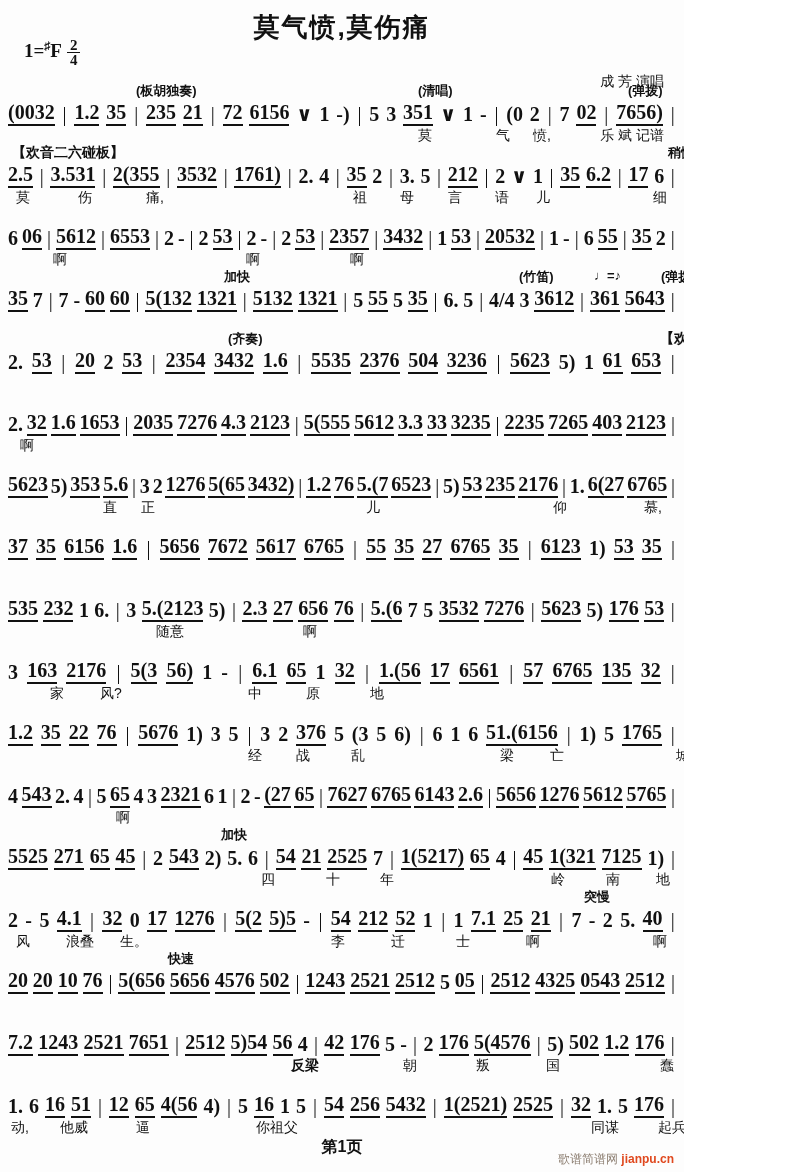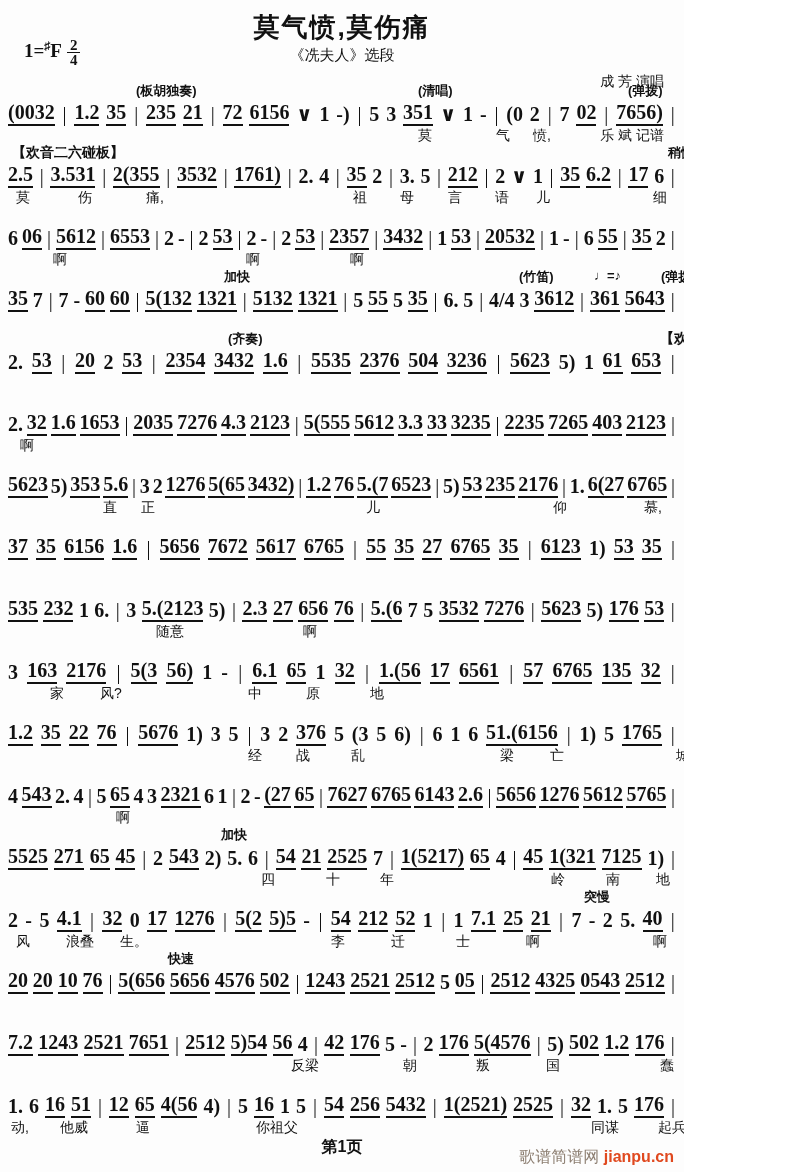--- a/index.html
+++ b/index.html
@@ -29,32 +29,31 @@
          font-family:"Liberation Serif","DejaVu Serif",serif;font-weight:bold;
          font-size:20px;line-height:24px;white-space:nowrap;}
   .tk{display:inline-block;}
   .tk.u{border-bottom:2px solid #111;}
   .tk.bar{padding:0 1px;font-weight:normal;}
   .lyrics{position:relative;height:18px;font-size:14px;}
   .lyrics span{position:absolute;top:1px;white-space:nowrap;}
   
   .page-label{position:absolute;left:0;right:0;bottom:14px;text-align:center;
               font-size:16px;font-weight:bold;}
-  .watermark{position:absolute;right:10px;bottom:4px;font-size:16px;}
+  .watermark{position:absolute;right:10px;bottom:4px;font-size:12px;}
   .wm-site{color:#8d7f72;}
   .wm-domain{font-weight:bold;}
 </style>
 </head>
 <body>
 
 <div class="page">
 
   <div class="header">
     <div class="title">莫气愤,莫伤痛</div>
-    <div class="subtitle">《冼夫人》选段</div>
     <div class="keysig"><span>1=</span><span class="acc">♯</span><span>F</span><span class="meter">
           <span class="mt">2</span>
           <span class="mb">4</span>
         </span></div>
     <div class="credits">
       <div>成 芳 演唱</div>
       <div>乐 斌 记谱</div>
     </div>
   </div>
 
@@ -656,21 +655,21 @@
           <span class="tk u">176</span>
           <span class="tk u">5(4576</span>
           <span class="tk bar">|</span>
           <span class="tk">5)</span>
           <span class="tk u">502</span>
           <span class="tk u">1.2</span>
           <span class="tk u">176</span>
           <span class="tk bar">|</span>
         </div>
         <div class="lyrics">
-          <span style="left: 283px;">反梁</span>
+          <span style="left: 283px; font-weight: bold;">反梁</span>
           <span style="left: 395px;">朝</span>
           <span style="left: 468px;">叛</span>
           <span style="left: 538px;">国</span>
           <span style="left: 652px;">蠢</span>
         </div>
       </div>
       <div class="sys">
         <div class="annots"></div>
         <div class="notes">
           <span class="tk">1.</span>

